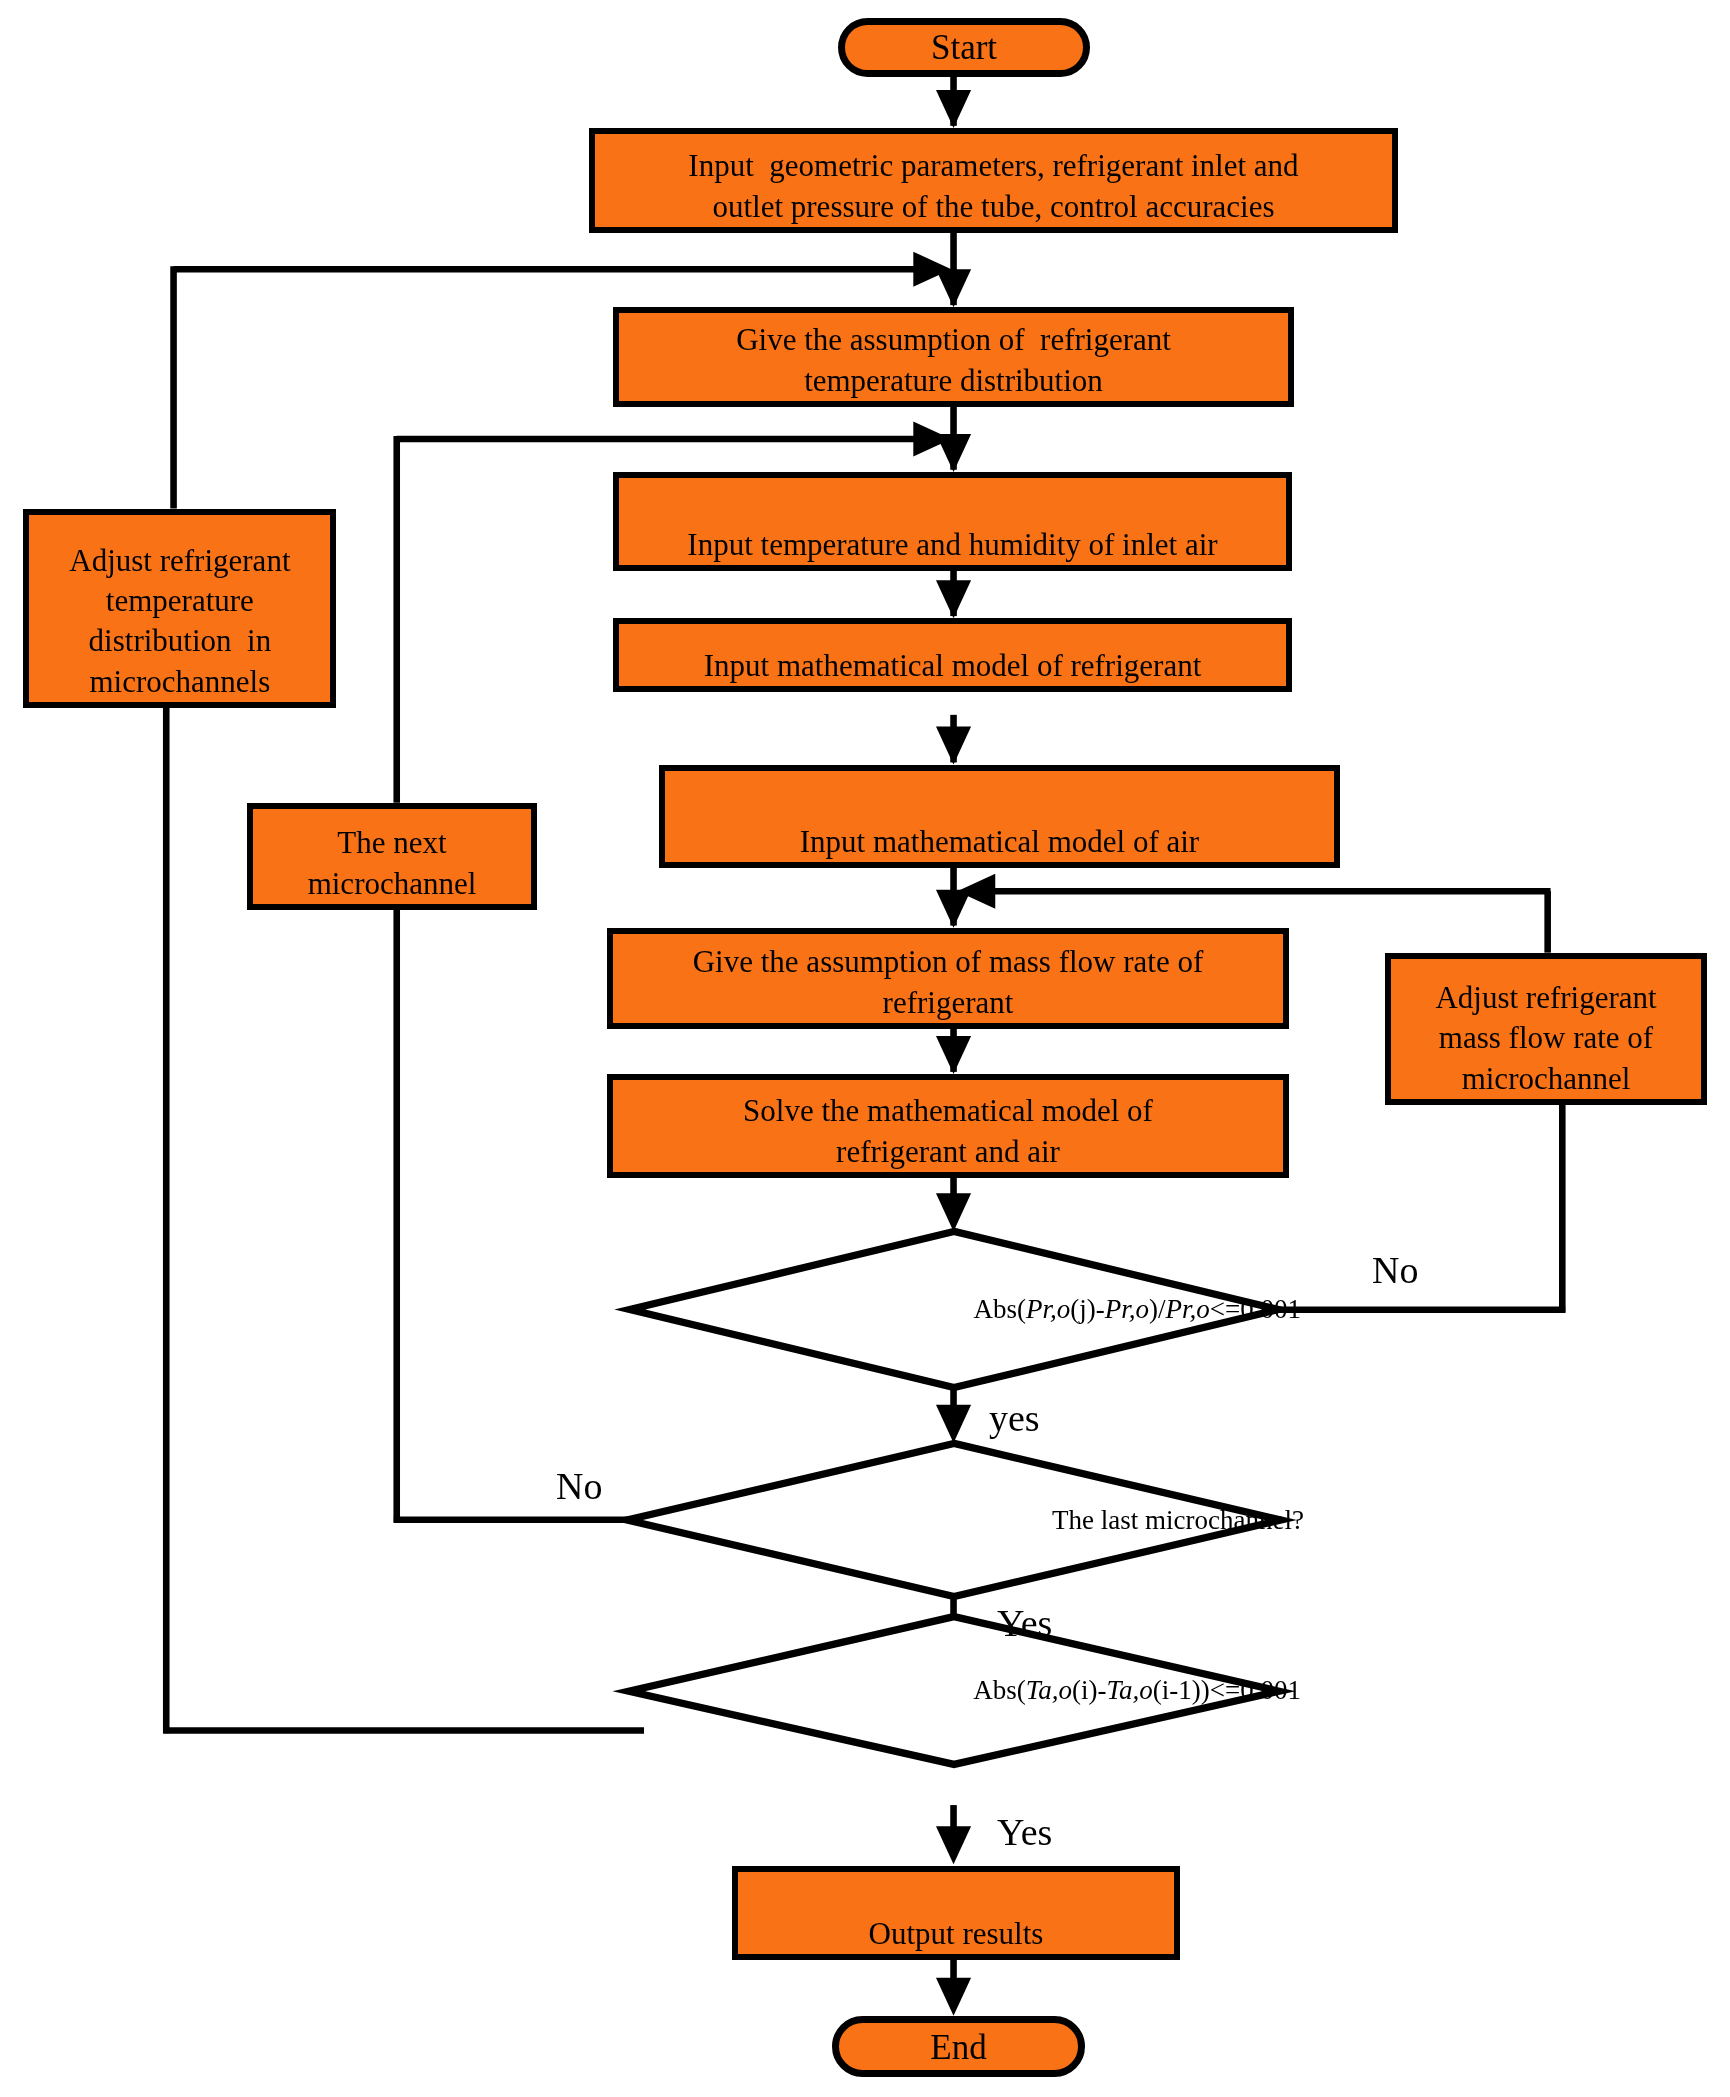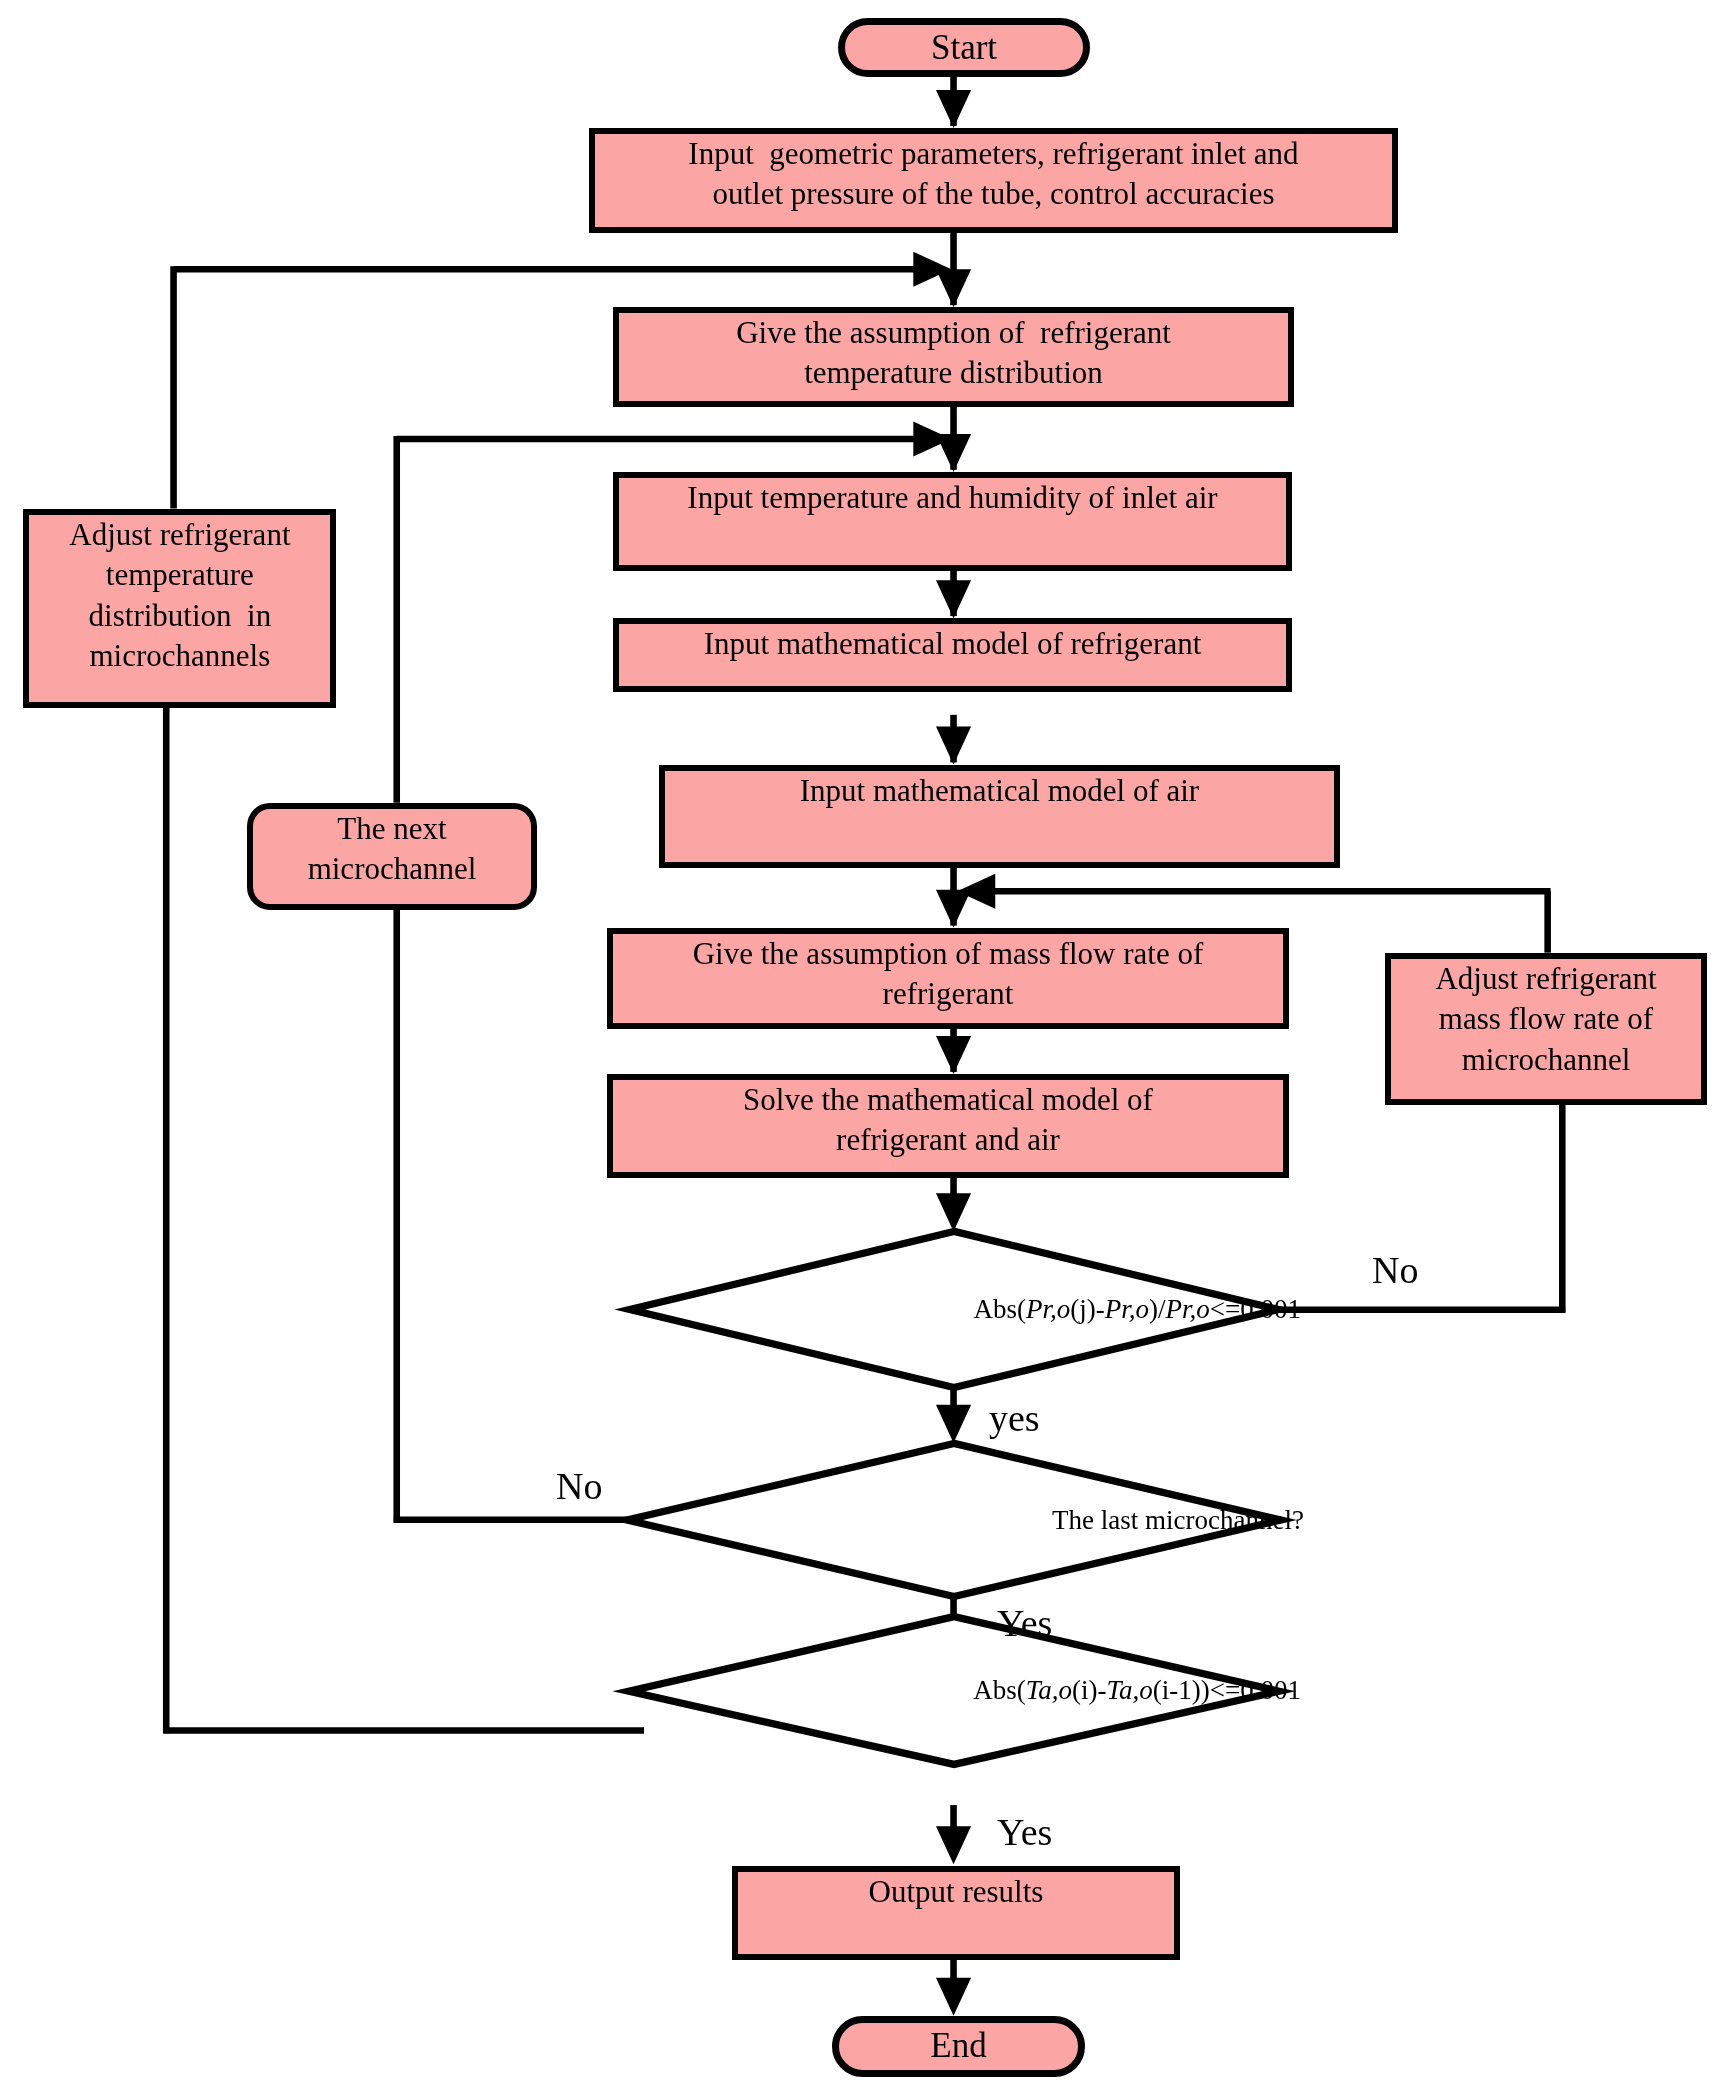--- a/index.html
+++ b/index.html
@@ -4,22 +4,22 @@
 <style>
   html,body{margin:0;padding:0;background:#ffffff;}
   .canvas{
     position:relative;width:1730px;height:2097px;background:#ffffff;
     font-family:"Liberation Serif","DejaVu Serif",serif;color:#000;
   }
   #connectors{position:absolute;left:0;top:0;}
   #connectors line{stroke:#000;stroke-width:9;}
   #connectors polygon{fill:#000;stroke:none;}
   .node{
-    position:absolute;background:#fca5a5;border:6.6px solid #000;box-sizing:border-box;
-    display:flex;align-items:flex-start;justify-content:center;text-align:center;
+    position:absolute;background:#f97316;border:6.6px solid #000;box-sizing:border-box;
+    display:flex;align-items:flex-end;justify-content:center;text-align:center;
     font-size:31px;line-height:1.30;white-space:pre-wrap;
   }
   .terminator{border-radius:37px;border-width:7.3px;font-size:35px;}
   .diamond{position:absolute;}
   .diamond svg{position:absolute;left:0;top:0;}
   .diamond .dtext{
     position:absolute;left:0;top:0;right:0;bottom:0;
     display:flex;align-items:center;justify-content:flex-end;
     font-size:27px;text-align:center;
   }
@@ -113,21 +113,21 @@
 refrigerant</span>
   </div>
 
   <div class="node" style="left:23.4px;top:509px;width:313px;height:199px;">
     <span>Adjust refrigerant
 temperature
 distribution  in
 microchannels</span>
   </div>
 
-  <div class="node" style="left:247px;top:803px;width:290px;height:107px;border-radius:23px;">
+  <div class="node" style="left:247px;top:803px;width:290px;height:107px;">
     <span>The next
 microchannel</span>
   </div>
 
   <div class="node" style="left:1385px;top:953px;width:322px;height:152px;">
     <span>Adjust refrigerant
 mass flow rate of
 microchannel</span>
   </div>
 

